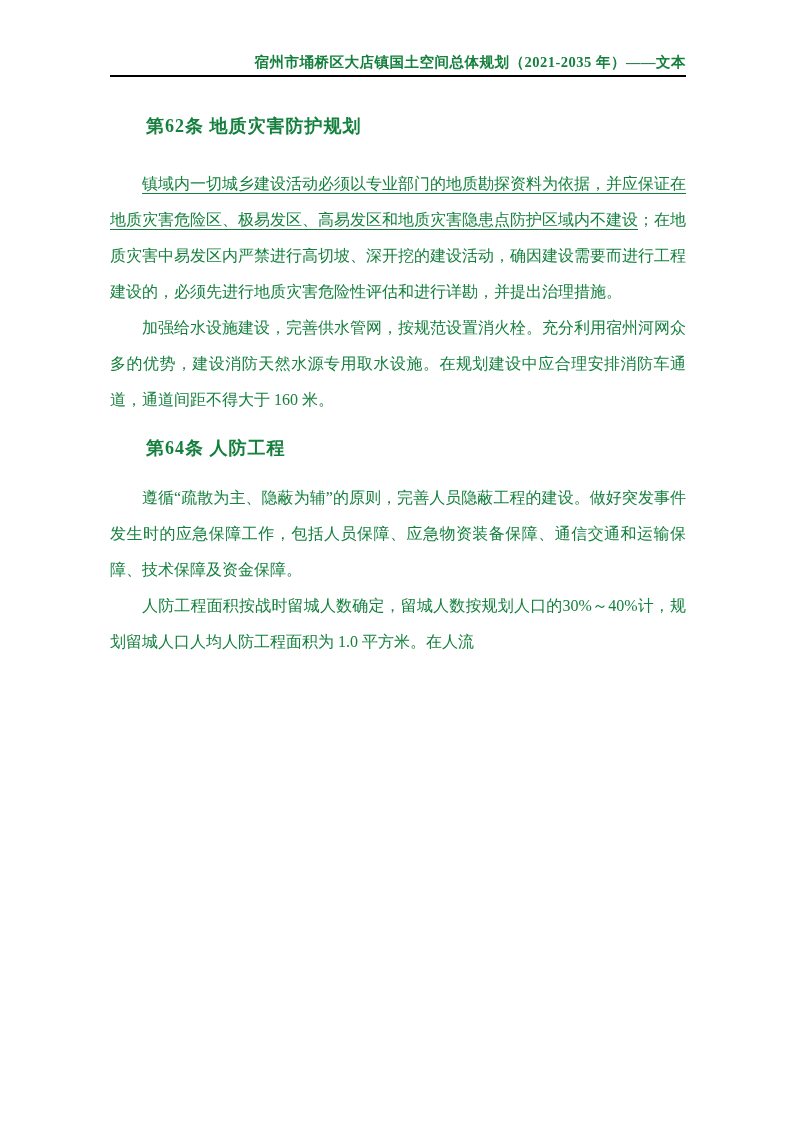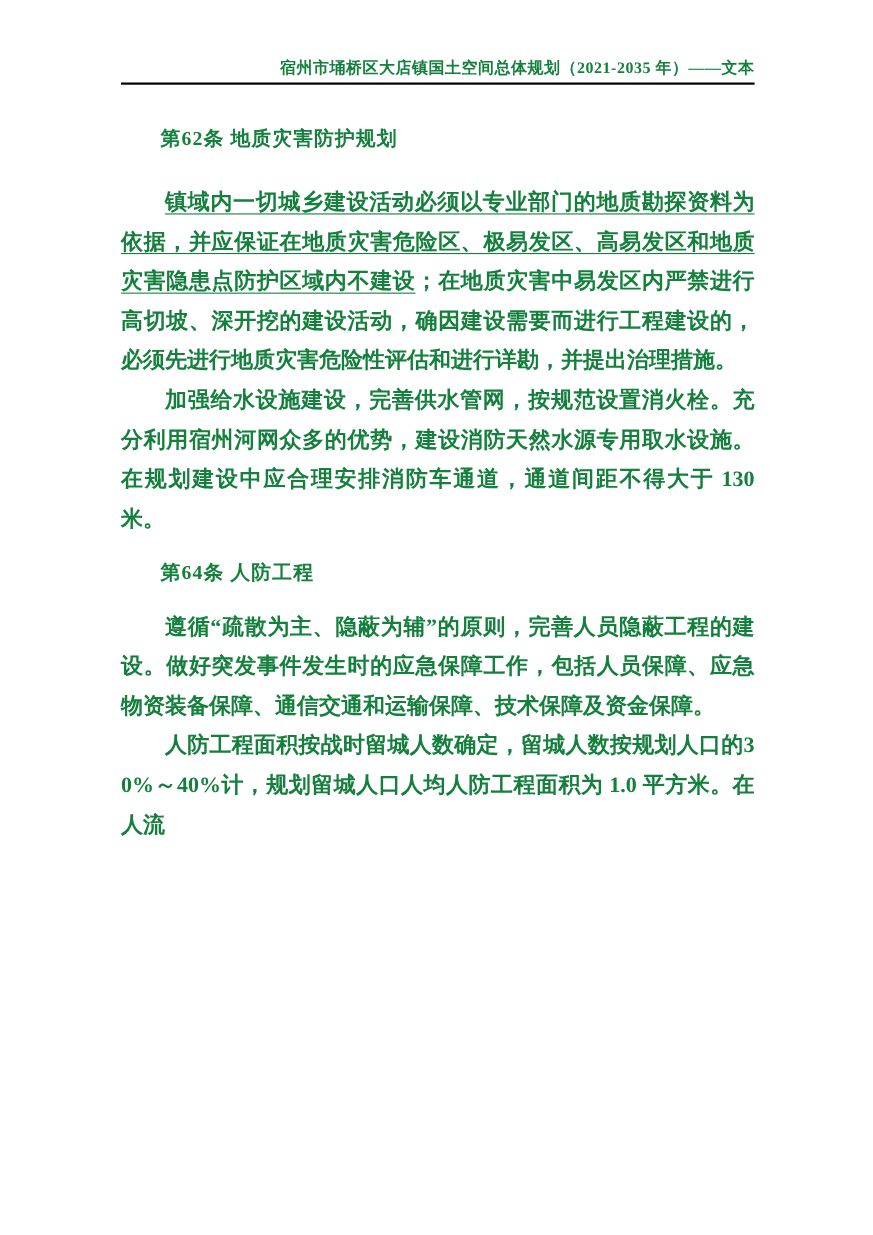--- a/index.html
+++ b/index.html
@@ -50,27 +50,26 @@
     line-height: 28px;
     margin: 0;
     text-indent: 2em;
     letter-spacing: 1px;
   }
   .doc-main h2.h-62 { margin-top: 12px; margin-bottom: 26px; }
   .doc-main h2.h-63 { margin-top: 26px; margin-bottom: 28px; }
   .doc-main h2.h-64 { margin-top: 16px; margin-bottom: 18px; font-family: Liberation Serif, serif; }
   .doc-main p {
     margin: 0;
-    font-size: 20px;
+    font-size: 16px;
     line-height: 36px;
     text-align: justify;
     text-justify: inter-ideograph;
     text-indent: 2em;
     word-break: break-all;
-    font-weight: bold;
   }
   .doc-main p .u {
     text-decoration: underline;
     text-underline-offset: 4px;
     text-decoration-thickness: 1px;
   }
   
   .doc-footer {
     position: absolute;
     left: 0;
@@ -94,21 +93,21 @@
   </header>
 
   <main class="doc-main">
 
     <h2 class="h-62">第62条 地质灾害防护规划</h2>
 
     <p><span class="u">镇域内一切城乡建设活动必须以专业部门的地质勘探资料为依据，并应保证在地质灾害危险区、极易发区、高易发区和地质灾害隐患点防护区域内不建设</span><span>；在地质灾害中易发区内严禁进行高切坡、深开挖的建设活动，确因建设需要而进行工程建设的，必须先进行地质灾害危险性评估和进行详勘，并提出治理措施。</span></p>
 
 
 
-    <p>加强给水设施建设，完善供水管网，按规范设置消火栓。充分利用宿州河网众多的优势，建设消防天然水源专用取水设施。在规划建设中应合理安排消防车通道，通道间距不得大于 130 米。</p>
+    <p>加强给水设施建设，完善供水管网，按规范设置消火栓。充分利用宿州河网众多的优势，建设消防天然水源专用取水设施。在规划建设中应合理安排消防车通道，通道间距不得大于 160 米。</p>
 
     <h2 class="h-64">第64条 人防工程</h2>
 
     <p>遵循“疏散为主、隐蔽为辅”的原则，完善人员隐蔽工程的建设。做好突发事件发生时的应急保障工作，包括人员保障、应急物资装备保障、通信交通和运输保障、技术保障及资金保障。</p>
 
     <p>人防工程面积按战时留城人数确定，留城人数按规划人口的30%～40%计，规划留城人口人均人防工程面积为 1.0 平方米。在人流</p>
 
   </main>
 
   <footer class="doc-footer">

